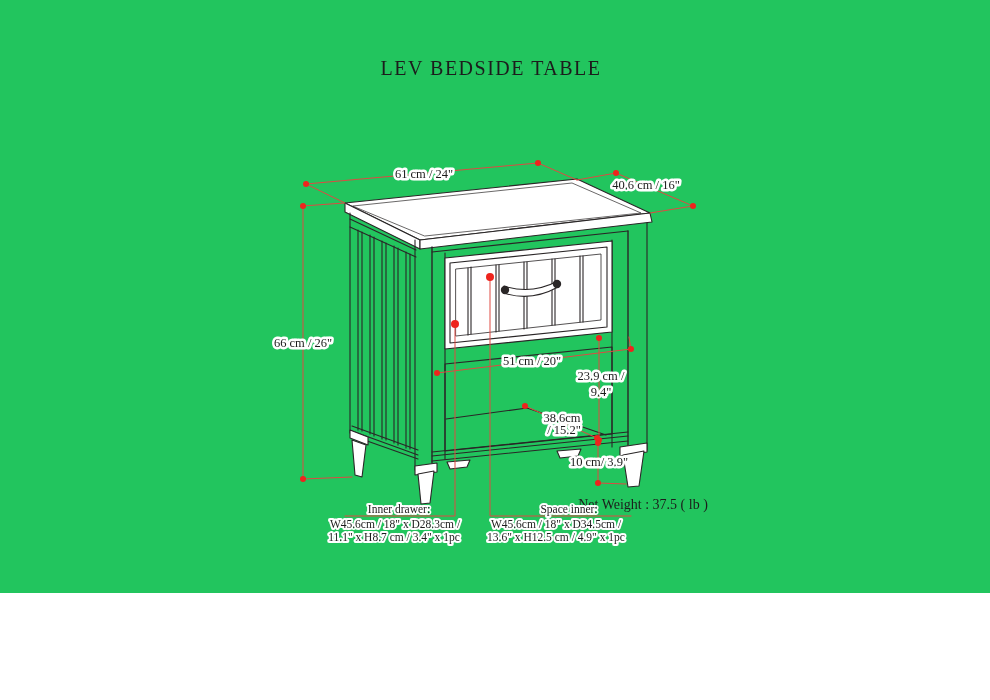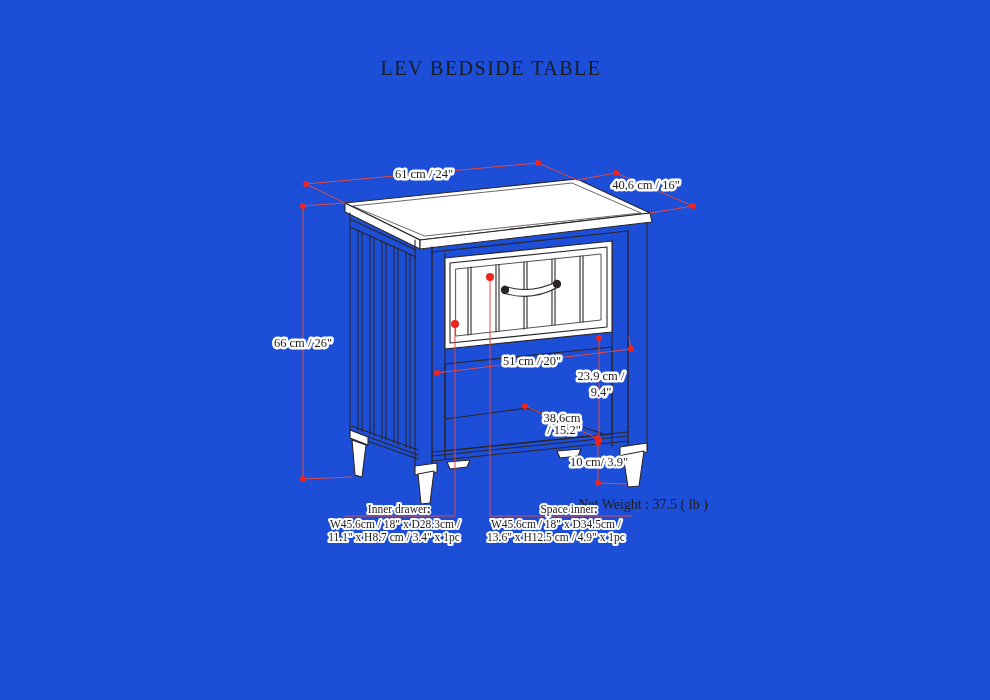--- a/index.html
+++ b/index.html
@@ -1,16 +1,16 @@
 <!DOCTYPE html>
 <html><head>
 <meta charset="utf-8">
 <style>
   html,body{margin:0;padding:0;background:#ffffff;}
-  .canvas{position:relative;width:990px;height:700px;background:#1d4ed8;overflow:hidden;}
+  .canvas{position:relative;width:990px;height:593px;background:#22c55e;overflow:hidden;}
   svg{display:block;}
   svg text{font-family:"Liberation Serif","DejaVu Serif",serif;fill:#1c1c1c;text-anchor:middle;}
   .dim-label{font-size:12.5px;paint-order:stroke;stroke:#ffffff;stroke-width:5px;stroke-linejoin:round;}
   .anno-label{font-size:11.5px;paint-order:stroke;stroke:#ffffff;stroke-width:4px;stroke-linejoin:round;}
   .netweight-label{font-size:14px;}
   .title-label{font-size:20px;letter-spacing:1.5px;}
 </style>
 </head>
 <body>
 

